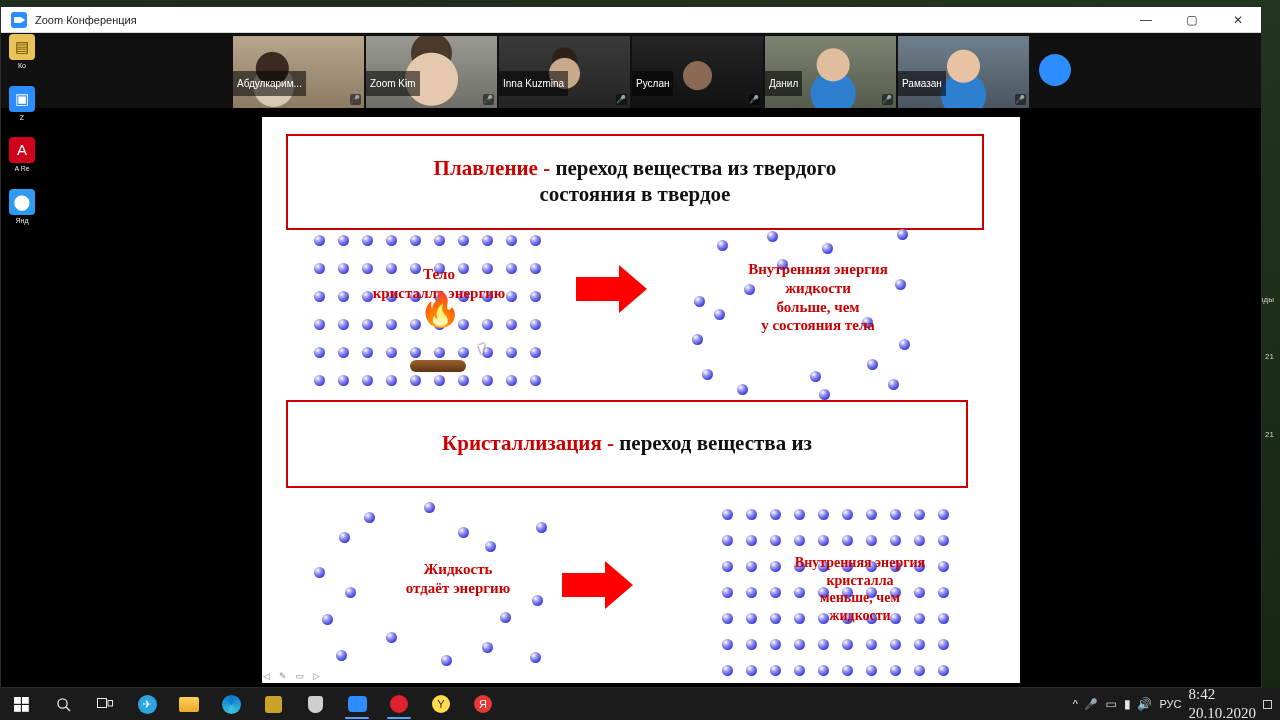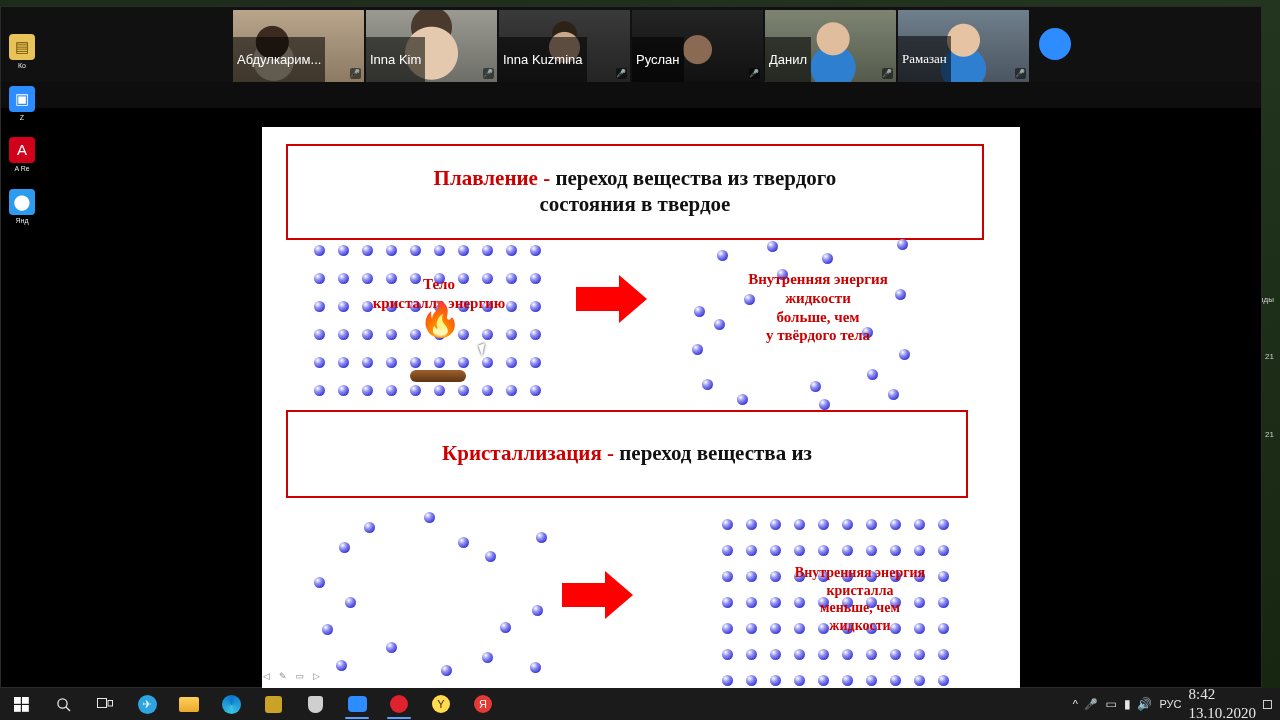--- a/index.html
+++ b/index.html
@@ -58,42 +58,42 @@
   .filmstrip {
     height: 75px; background: #111; display: flex; align-items: center;
     justify-content: center; gap: 2px; position: relative; padding-top: 3px;
   }
   .tile {
     width: 131px; height: 72px; position: relative; overflow: hidden;
     background: #202020; border-radius: 1px;
   }
   .tile.active { outline: 2px solid #35c759; outline-offset: -2px; }
   .tile .name {
-    position: absolute; left: 0; bottom: 0; max-width: 100%;
-    font-size: 13px; color: #fff; background: rgba(0,0,0,.55);
-    padding: 15px 4px; white-space: nowrap; overflow: hidden; text-overflow: ellipsis;
+    position: absolute; left: 0; bottom: 12px; max-width: 100%;
+    font-size: 10px; color: #fff; background: rgba(0,0,0,.55);
+    padding: 7px 4px; white-space: nowrap; overflow: hidden; text-overflow: ellipsis;
   }
   .tile .mic {
     position: absolute; right: 3px; bottom: 3px; width: 11px; height: 11px;
     border-radius: 2px; background: rgba(0,0,0,.5); color:#fff; font-size: 8px;
     line-height: 11px; text-align: center;
   }
   .nextbtn {
     position: absolute; right: 190px; top: 21px; width: 32px; height: 32px;
     border-radius: 50%; background: #2d8cff; color: #fff; font-size: 15px;
     display: flex; align-items: center; justify-content: center; cursor: pointer;
   }
 
   
   .stage {
     position: absolute; left: 0; top: 101px; right: 0; bottom: 0;
     background: #000;
   }
   .slide {
-    position: absolute; left: 261px; top: 19px; width: 758px; height: 566px;
+    position: absolute; left: 261px; top: 9px; width: 758px; height: 566px;
     background: #fff;
   }
 
   
   .defbox {
     position: absolute; border: 2px solid #cc0000; background: #fff;
     display: flex; align-items: center; justify-content: center;
     text-align: center; padding: 6px 10px;
   }
   .defbox .t {
@@ -186,38 +186,46 @@
   <div style="position:absolute;right:6px;top:295px;color:#cfcfcf;font-size:8px;">ыды</div>
   <div style="position:absolute;right:6px;top:352px;color:#cfcfcf;font-size:8px;">21</div>
   <div style="position:absolute;right:6px;top:430px;color:#cfcfcf;font-size:8px;">21</div>
 
   <div style="position:absolute;left:46px;top:660px;width:180px;height:28px;background:#2b2b2b;border:1px solid #3a3a3a;color:#bdbdbd;font-size:9px;padding:3px 6px;">
     <span>Быстрее</span>
   </div>
 
   <div class="zoomwin">
 
+    <div class="titlebar">
+      <div class="tb-icon"></div>
+      <div class="tb-title">Zoom Конференция</div>
+      <div class="tb-spacer"></div>
+      <div class="tb-btn">—</div>
+      <div class="tb-btn">▢</div>
+      <div class="tb-btn close">✕</div>
+    </div>
 
     <div class="filmstrip">
 
       <div class="tile" style="background:#7c6a58;">
         <div class="th" style="background:
                radial-gradient(circle at 30% 45%, #3a2a20 0 16px, transparent 17px),
                radial-gradient(circle at 31% 70%, #d9c9b0 0 20px, transparent 21px),
                linear-gradient(#b8a58c,#8d7a63);"></div>
         <div class="name">Абдулкарим...</div>
         <div class="mic">🎤</div>
       </div>
 
       <div class="tile active" style="background:#6d6d6d;">
         <div class="th" style="background:
                radial-gradient(circle at 50% 60%, #e4c9ae 0 26px, transparent 27px),
                radial-gradient(circle at 50% 24%, #4a3a2e 0 20px, transparent 21px),
                linear-gradient(#9a9a93,#6e6e68);"></div>
-        <div class="name">Inna Kim</div>
+        <div class="name">Zoom Kim</div>
         <div class="mic">🎤</div>
       </div>
 
       <div class="tile" style="background:#2a2a2a;">
         <div class="th" style="background:
                radial-gradient(circle at 50% 52%, #c9a98c 0 15px, transparent 16px),
                radial-gradient(circle at 50% 33%, #2d2218 0 12px, transparent 13px),
                linear-gradient(#3a3a3a,#242424);"></div>
         <div class="name">Inna Kuzmina</div>
         <div class="mic">🎤</div>
@@ -233,21 +241,21 @@
 
       <div class="tile" style="background:#1d4ed8;">
         <div class="th" style="background:
                radial-gradient(circle at 52% 40%, #e0bd9c 0 16px, transparent 17px),
                radial-gradient(circle at 52% 80%, #2f7fd1 0 22px, transparent 23px),
                linear-gradient(#7d8472,#555b4c);"></div>
         <div class="name">Данил</div>
         <div class="mic">🎤</div>
       </div>
 
-      <div class="tile" style="background:#c2410c;font-family:Liberation Serif, serif;">
+      <div class="tile" style="background:#c2410c;">
         <div class="th" style="background:
                radial-gradient(circle at 50% 42%, #e6c3a2 0 16px, transparent 17px),
                radial-gradient(circle at 50% 82%, #2f7fd1 0 22px, transparent 23px),
                linear-gradient(#6f7f8c,#4a5560);"></div>
         <div class="name">Рамазан</div>
         <div class="mic">🎤</div>
       </div>
 
       <div class="nextbtn" style="font-size:0;">chevron-right-icon</div>
     </div>
@@ -358,21 +366,21 @@
           <div class="mol" style="left:118px; top:142px;"></div>
           <div class="mol" style="left:127px; top:160px;"></div>
           <div class="mol" style="left:196px; top:150px;"></div>
           <div class="mol" style="left:85px;  top:30px;"></div>
         </div>
 
         <div class="redtext" style="left:432px; top:143px; width:248px; font-size:15px;">
           <span>Внутренняя энергия</span><br>
           <span>жидкости</span><br>
           <span>больше, чем</span><br>
-          <span>у твёрдого тела</span>
+          <span>у состояния тела</span>
         </div>
 
         <div class="defbox" style="left:24px; top:283px; width:682px; height:88px;">
           <div class="t">
             <span class="hl">Кристаллизация -</span>
             <span>переход вещества из</span><br>
           </div>
         </div>
 
         <div class="lattice" style="left:52px; top:385px; width:260px; height:170px;">
@@ -387,20 +395,24 @@
           <div class="mol" style="left:218px; top:93px;"></div>
           <div class="mol" style="left:8px;   top:112px;"></div>
           <div class="mol" style="left:186px; top:110px;"></div>
           <div class="mol" style="left:22px;  top:148px;"></div>
           <div class="mol" style="left:72px;  top:130px;"></div>
           <div class="mol" style="left:127px; top:153px;"></div>
           <div class="mol" style="left:168px; top:140px;"></div>
           <div class="mol" style="left:216px; top:150px;"></div>
         </div>
 
+        <div class="redtext" style="left:98px; top:443px; width:196px; font-size:15px;">
+          <span>Жидкость</span><br>
+          <span>отдаёт  энергию</span>
+        </div>
 
         <div class="arrow" style="left:300px; top:444px; width:76px; height:48px;">
           <div class="shaft"></div>
             <div class="head"></div>
         </div>
 
         <div class="lattice" style="left:460px; top:392px; width:250px; height:170px;">
           <div class="mol" style="left:0px;  top:0px;"></div>
             <div class="mol" style="left:24px; top:0px;"></div>
             <div class="mol" style="left:48px; top:0px;"></div>
@@ -544,19 +556,19 @@
 
     <div class="tray">
       <span>^</span>
       <span>🎤</span>
       <span style="font-size:12px;">▭</span>
       <span style="font-size:12px;">▮</span>
       <span style="font-size:12px;">🔊</span>
       <span>РУС</span>
       <span class="clock">
         <span>8:42</span><br>
-        <span>13.10.2020</span>
+        <span>20.10.2020</span>
       </span>
       <span class="sq"></span>
     </div>
   </div>
 
 </div>
 
 </body></html>

